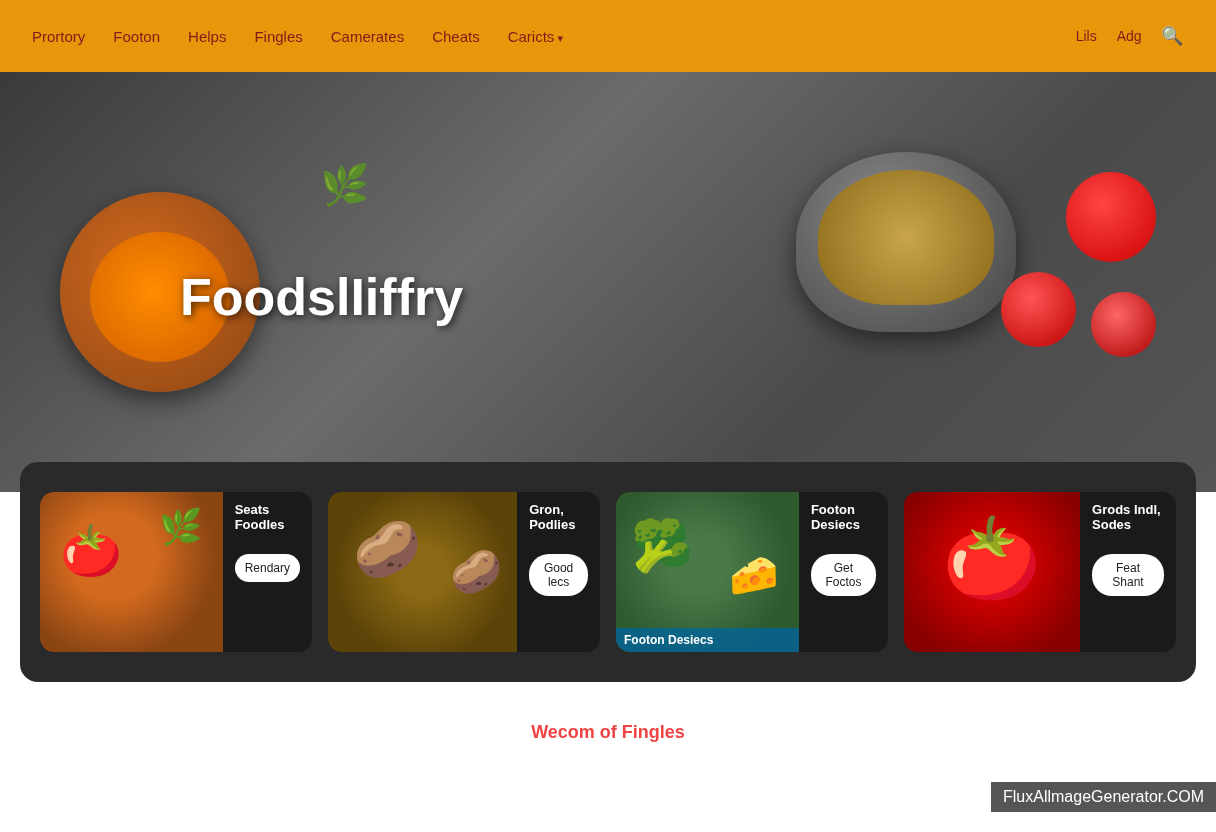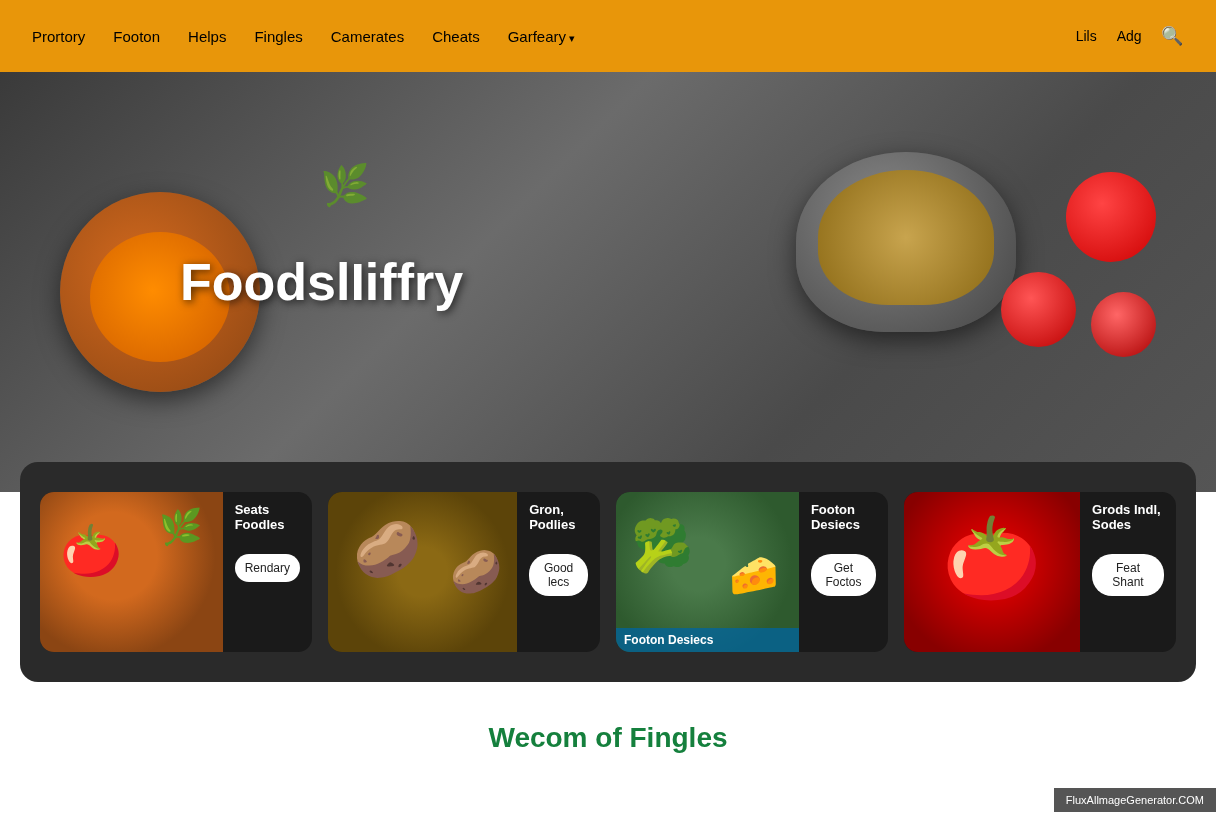--- a/index.html
+++ b/index.html
@@ -24,21 +24,21 @@
       white-space: nowrap;
     }
     .navbar-logo span { color: #8BC34A; }
     .navbar-nav {
       display: flex;
       align-items: center;
       gap: 28px;
       flex: 1;
     }
     .nav-item {
-      color: #000000;
+      color: #7f1d1d;
       font-size: 15px;
       font-weight: 500;
       cursor: pointer;
       white-space: nowrap;
     }
     .nav-item.has-dropdown::after {
       content: ' ▾';
       font-size: 11px;
     }
     .navbar-right {
@@ -139,21 +139,21 @@
     .hero-leaves {
       position: absolute;
       top: 90px;
       left: 320px;
       font-size: 40px;
       opacity: 0.8;
     }
     .hero-title {
       position: absolute;
       left: 180px;
-      top: 180px;
+      top: 195px;
       font-size: 52px;
       font-weight: 900;
       color: #fff;
       text-shadow: 2px 2px 8px rgba(0,0,0,0.7);
     }
 
     
     .cards-section {
       background: #2a2a2a;
       border-radius: 18px;
@@ -294,49 +294,49 @@
       padding: 5px 8px;
       text-align: left;
     }
 
     
     .welcome-section {
       text-align: center;
       padding: 40px 20px 20px;
     }
     .welcome-title {
-      font-size: 28px;
-      color: #15803d;
+      font-size: 18px;
+      color: #ef4444;
       font-weight: 600;
     }
 
     
     .watermark {
       position: fixed;
       bottom: 20px;
       right: 0;
       background: #555;
       color: #fff;
-      font-size: 11px;
+      font-size: 16px;
       padding: 6px 12px;
       z-index: 999;
     }
   </style>
 </head>
 <body>
 
 <nav class="navbar">
   <div class="navbar-nav">
     <span class="nav-item">Prortory</span>
     <span class="nav-item">Footon</span>
     <span class="nav-item">Helps</span>
     <span class="nav-item">Fingles</span>
     <span class="nav-item">Camerates</span>
     <span class="nav-item">Cheats</span>
-    <span class="nav-item has-dropdown">Garfeary</span>
+    <span class="nav-item has-dropdown">Caricts</span>
   </div>
   <div class="navbar-right">
     <span class="nav-item">Lils</span>
     <span class="nav-item">Adg</span>
     <span class="search-icon-btn">🔍</span>
   </div>
 </nav>
 
 <div class="hero">
   <div class="hero-bg"></div>

